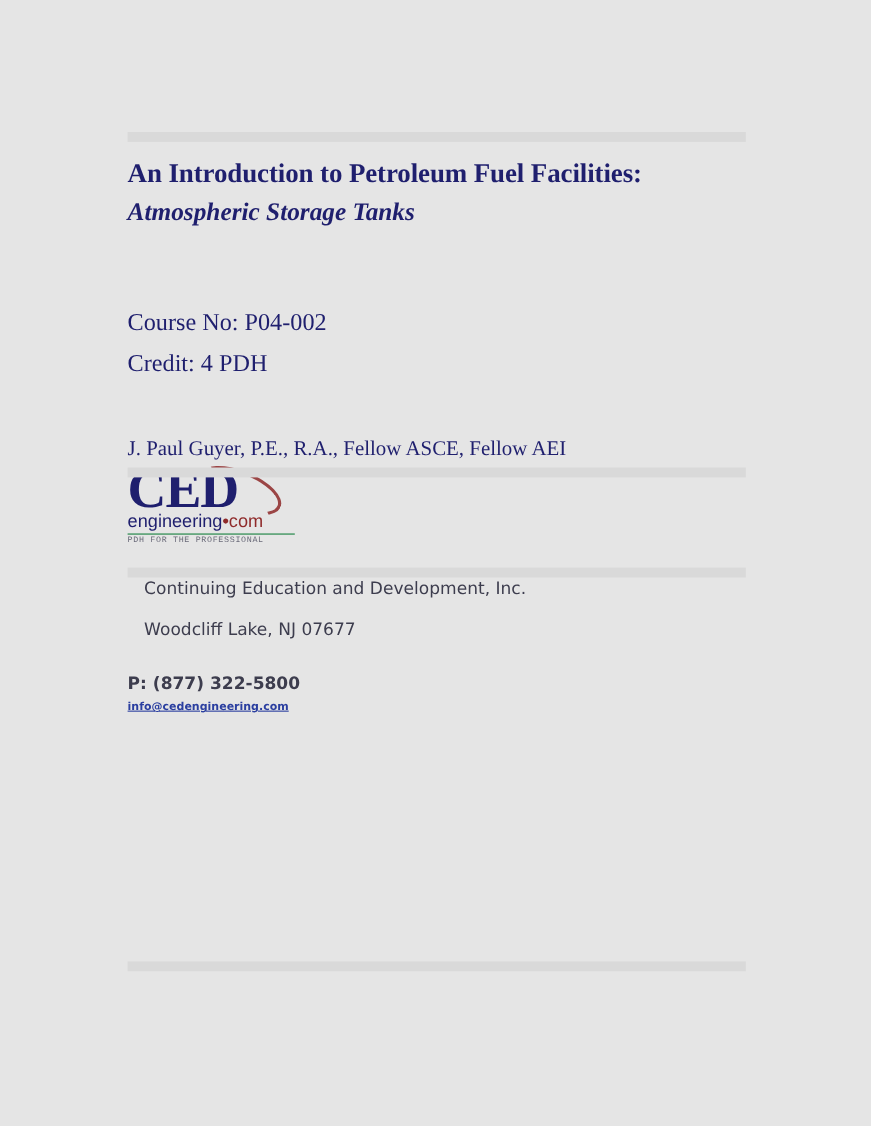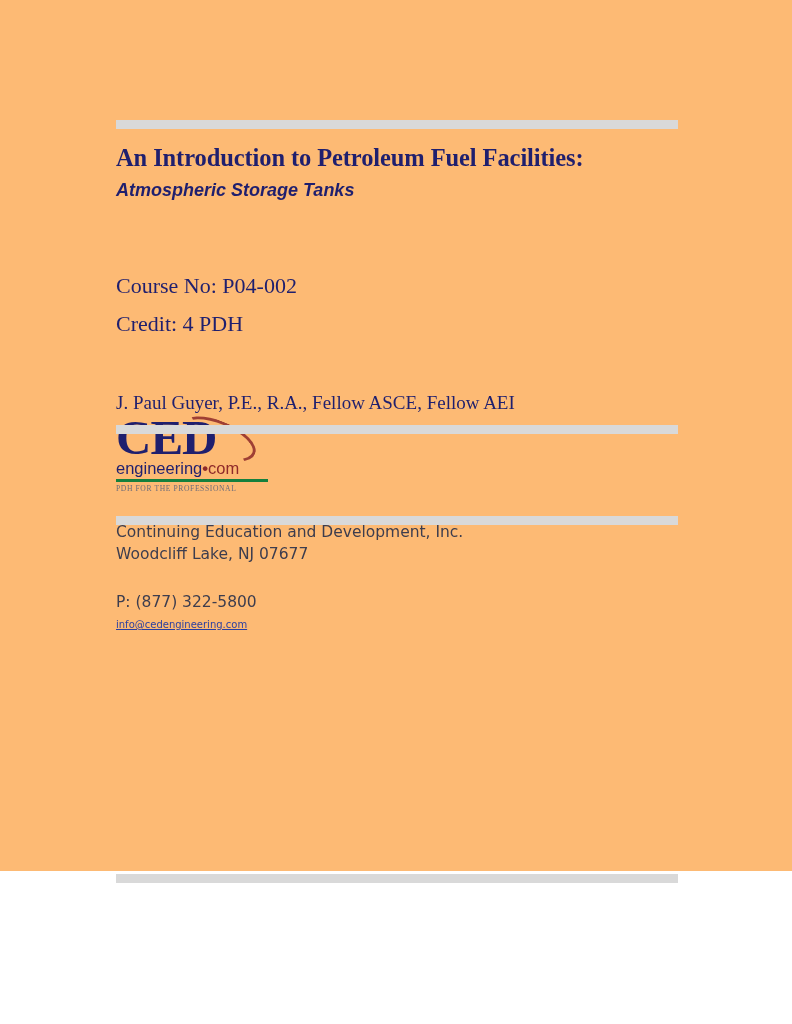--- a/index.html
+++ b/index.html
@@ -9,22 +9,22 @@
   body {
     width: 792px;
     height: 1024px;
     background: #ffffff;
     font-family: "Liberation Sans", sans-serif;
     overflow: hidden;
   }
   .page {
     position: relative;
     width: 792px;
-    height: 871px;
-    background: #fdba74;
+    height: 1024px;
+    background: #e5e5e5;
   }
   .content {
     position: absolute;
     left: 116px;
     top: 0;
     width: 562px;
   }
   .rule {
     height: 9px;
     background: #d9d9d9;
@@ -37,22 +37,22 @@
   .doc-title {
     font-family: "Liberation Serif", serif;
     font-size: 24.5px;
     font-weight: bold;
     color: #1f1f6e;
     line-height: 1.18;
     letter-spacing: -0.1px;
     margin: 0;
   }
   .doc-subtitle {
-    font-family: Liberation Sans, sans-serif;
-    font-size: 18px;
+    font-family: Liberation Serif, serif;
+    font-size: 23px;
     font-style: italic;
     color: #1f1f6e;
     line-height: 1.25;
     margin: 6px 0 0 0;
   }
 
   .course-block {
     margin-top: 70px;
   }
   .course-line {
@@ -108,42 +108,43 @@
     letter-spacing: 0px;
   }
   .logo-sub .dot {
     color: #8f2a2a;
     font-weight: bold;
   }
   .logo-sub .com {
     color: #8f2a2a;
   }
   .logo-tag {
-    font-family: Liberation Serif, serif;
+    font-family: Liberation Mono, monospace;
     font-size: 7.6px;
     color: #6b6b7a;
     letter-spacing: 0.6px;
-    border-top: 3px solid #15803d;
+    border-top: 1px solid #15803d;
     padding-top: 2px;
     margin-top: 1px;
     width: 152px;
   }
 
   .address-block {
     margin-top: 28px;
   }
   .addr-line {
     font-family: "DejaVu Sans", sans-serif;
     font-size: 15.5px;
     color: #3d3d4e;
     line-height: 1.45;
-    margin: 0;
+    margin: 15px;
   }
   .contact-block {
     margin-top: 26px;
+    font-weight: bold;
   }
   .phone-line {
     font-family: "DejaVu Sans", sans-serif;
     font-size: 15.5px;
     color: #3d3d4e;
     line-height: 1.45;
     margin: 0;
   }
   .email-line {
     font-family: "DejaVu Sans", sans-serif;

